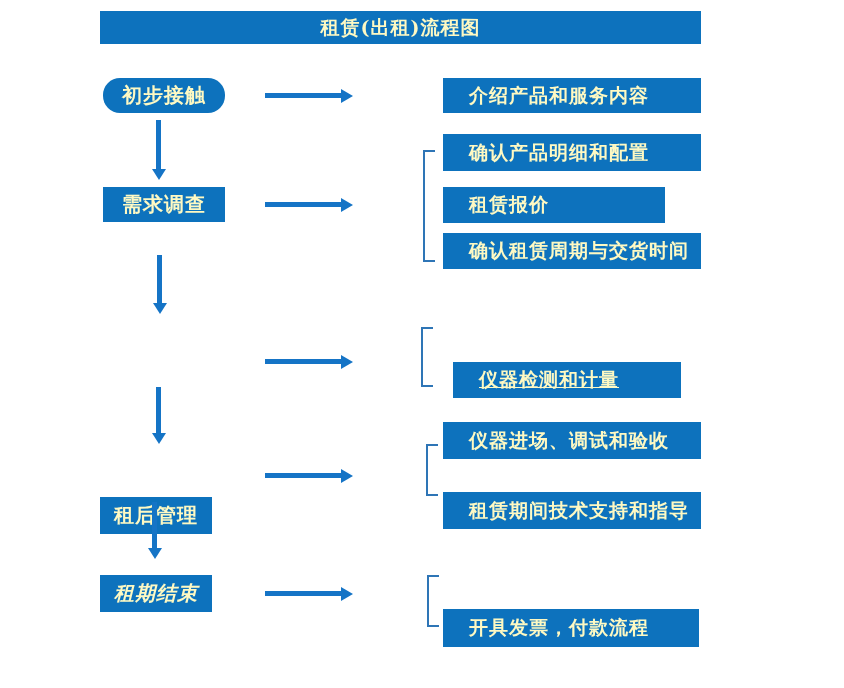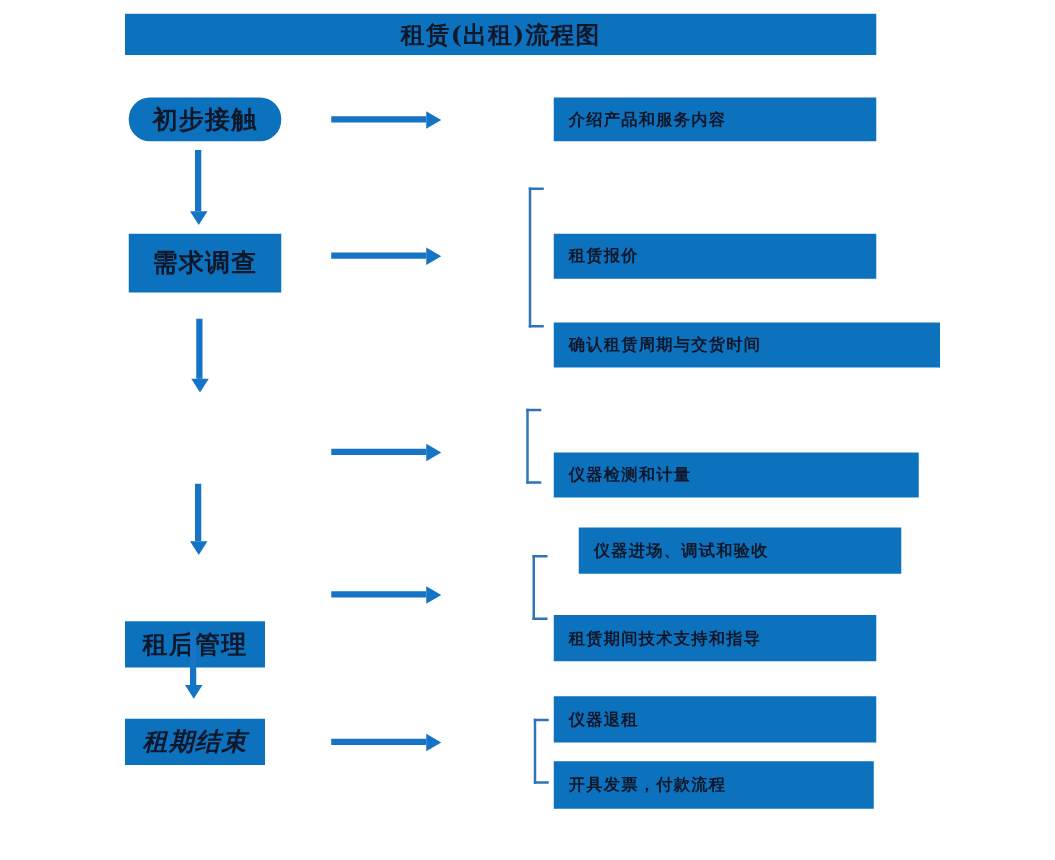--- a/index.html
+++ b/index.html
@@ -11,39 +11,39 @@
   .canvas {
     position: relative;
     width: 844px;
     height: 688px;
     background: #ffffff;
     overflow: hidden;
   }
   .blue-box {
     position: absolute;
     background: #0d72bd;
-    color: #0f172a;
+    color: #fef9c3;
     font-weight: bold;
     display: flex;
     align-items: center;
     letter-spacing: 1px;
     box-sizing: border-box;
   }
   .title-bar {
     justify-content: center;
     font-size: 19px;
   }
   .stage-box {
     justify-content: center;
     font-size: 20px;
   }
   .output-box {
     justify-content: flex-start;
-    padding-left: 12px;
-    font-size: 13px;
+    padding-left: 26px;
+    font-size: 19px;
   }
   
   .h-arrow {
     position: absolute;
     height: 5px;
     background: #1574c6;
   }
   .h-arrow::after {
     content: "";
     position: absolute;
@@ -83,21 +83,21 @@
   }
 </style>
 </head>
 <body>
 
 <div class="canvas">
 
   <div class="blue-box title-bar" style="left:100px; top:11px; width:601px; height:33px;">租赁(出租)流程图</div>
 
   <div class="blue-box stage-box" style="left:103px; top:78px; width:122px; height:35px;border-radius:17px;">初步接触</div>
-  <div class="blue-box stage-box" style="left:103px; top:187px; width:122px; height:47px;">需求调查</div>
+  <div class="blue-box stage-box" style="left:103px; top:187px; width:122px; height:35px;">需求调查</div>
   <div class="blue-box stage-box" style="left:100px; top:457px; width:112px; height:37px;margin-top:40px;">租后管理</div>
   <div class="blue-box stage-box" style="left:100px; top:575px; width:112px; height:37px;font-style:italic;">租期结束</div>
 
   <div class="v-arrow" style="left:156px; top:120px; height:49px;"></div>
   <div class="v-arrow" style="left:157px; top:255px; height:48px;"></div>
   <div class="v-arrow" style="left:156px; top:387px; height:46px;"></div>
   <div class="v-arrow" style="left:152px; top:502px; height:46px;"></div>
 
   <div class="h-arrow" style="left:265px; top:93px; width:76px;"></div>
   <div class="h-arrow" style="left:265px; top:202px; width:76px;"></div>
@@ -105,24 +105,24 @@
   <div class="h-arrow" style="left:265px; top:473px; width:76px;"></div>
   <div class="h-arrow" style="left:265px; top:591px; width:76px;"></div>
 
   <div class="bracket" style="left:423px; top:150px; height:112px;"></div>
   <div class="bracket" style="left:421px; top:327px; height:60px;"></div>
   <div class="bracket" style="left:426px; top:444px; height:52px;"></div>
   <div class="bracket" style="left:427px; top:575px; height:52px;"></div>
 
   <div class="blue-box output-box" style="left:443px; top:78px; width:258px; height:35px;">介绍产品和服务内容</div>
 
-  <div class="blue-box output-box" style="left:443px; top:187px; width:258px; height:36px;">租赁报价</div>
-  <div class="blue-box output-box" style="left:443px; top:258px; width:309px; height:36px;">确认租赁周期与交货时间</div>
+  <div class="blue-box output-box" style="left:443px; top:134px; width:258px; height:37px;">确认产品明细和配置</div>
+  <div class="blue-box output-box" style="left:443px; top:187px; width:222px; height:36px;">租赁报价</div>
+  <div class="blue-box output-box" style="left:443px; top:233px; width:258px; height:36px;">确认租赁周期与交货时间</div>
 
-  <div class="blue-box output-box" style="left:443px; top:362px; width:292px; height:36px;">仪器检测和计量</div>
+  <div class="blue-box output-box" style="left:453px; top:362px; width:228px; height:36px;text-decoration:underline;">仪器检测和计量</div>
 
-  <div class="blue-box output-box" style="left:443px; top:422px; width:258px; height:37px;margin-left:20px;">仪器进场、调试和验收</div>
+  <div class="blue-box output-box" style="left:443px; top:422px; width:258px; height:37px;">仪器进场、调试和验收</div>
   <div class="blue-box output-box" style="left:443px; top:492px; width:258px; height:37px;">租赁期间技术支持和指导</div>
 
-  <div class="blue-box output-box" style="left:443px; top:557px; width:258px; height:37px;">仪器退租</div>
   <div class="blue-box output-box" style="left:443px; top:609px; width:256px; height:38px;">开具发票，付款流程</div>
 
 </div>
 
 </body></html>

